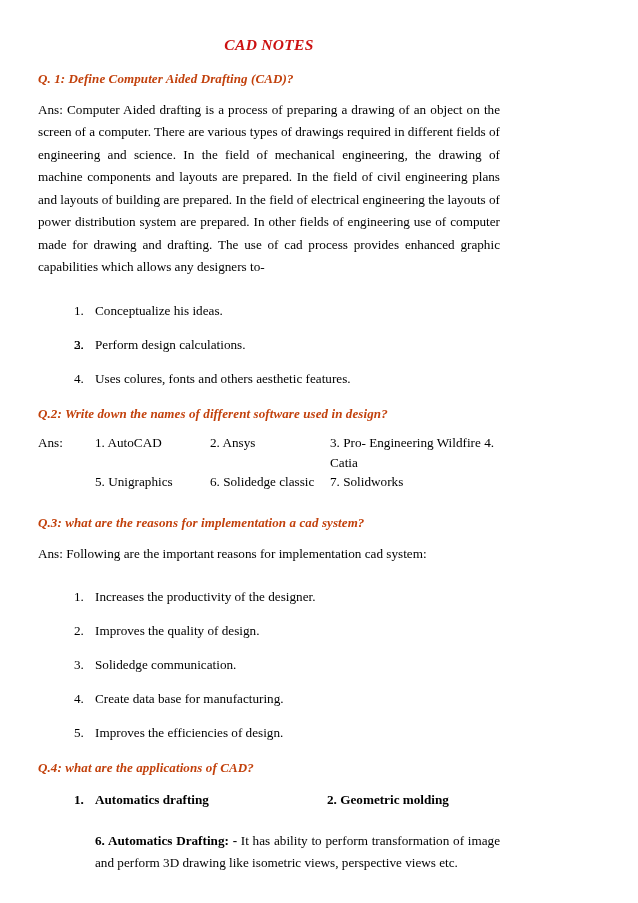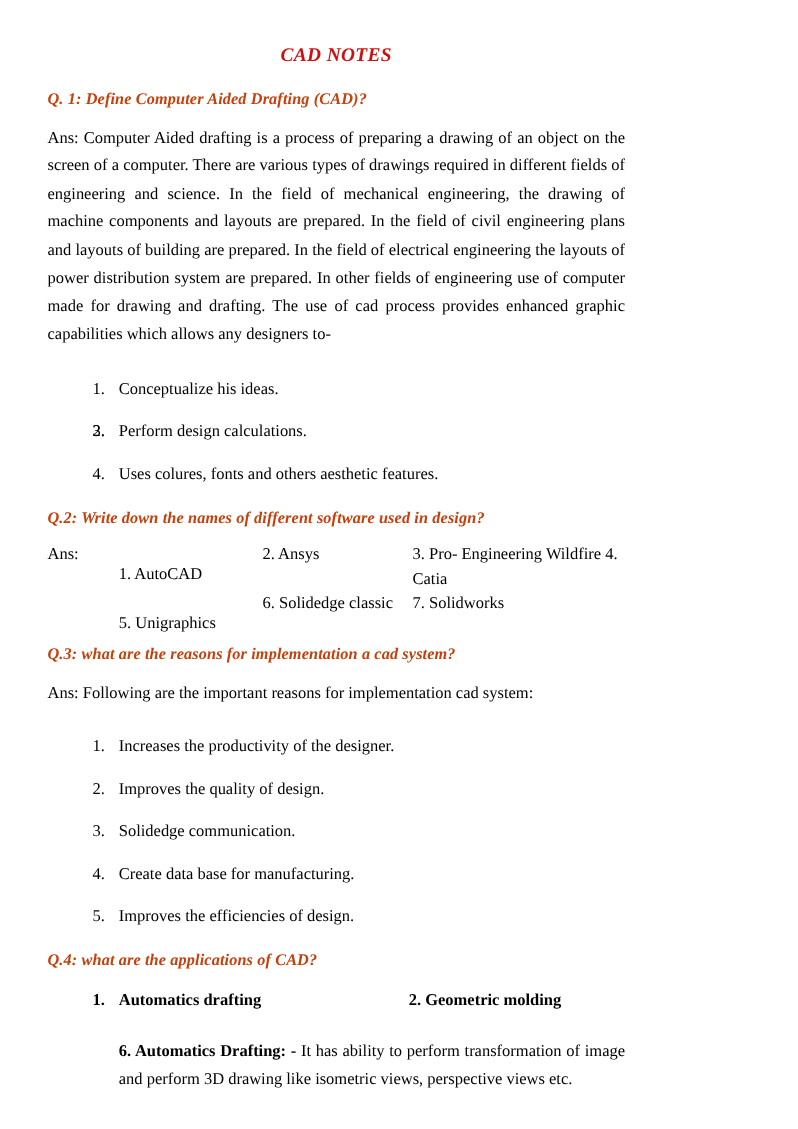--- a/index.html
+++ b/index.html
@@ -83,21 +83,21 @@
     height: 26px;
   }
   .sw-row.second {
     margin-top: 13px;
   }
   .sw-lead {
     position: absolute;
     left: 0;
     top: 0;
   }
-  .sw-c1 { position: absolute; left: 57px; top: 16px; }
+  .sw-c1 { position: absolute; left: 57px; top: 0; }
   .sw-c2 { position: absolute; left: 172px; top: 0; }
   .sw-c3 { position: absolute; left: 292px; top: 0; }
   .apps-row {
     position: relative;
     height: 24px;
     padding-top: 16px;
     font-size: 13.2px;
     font-weight: bold;
   }
   .apps-row .marker {

